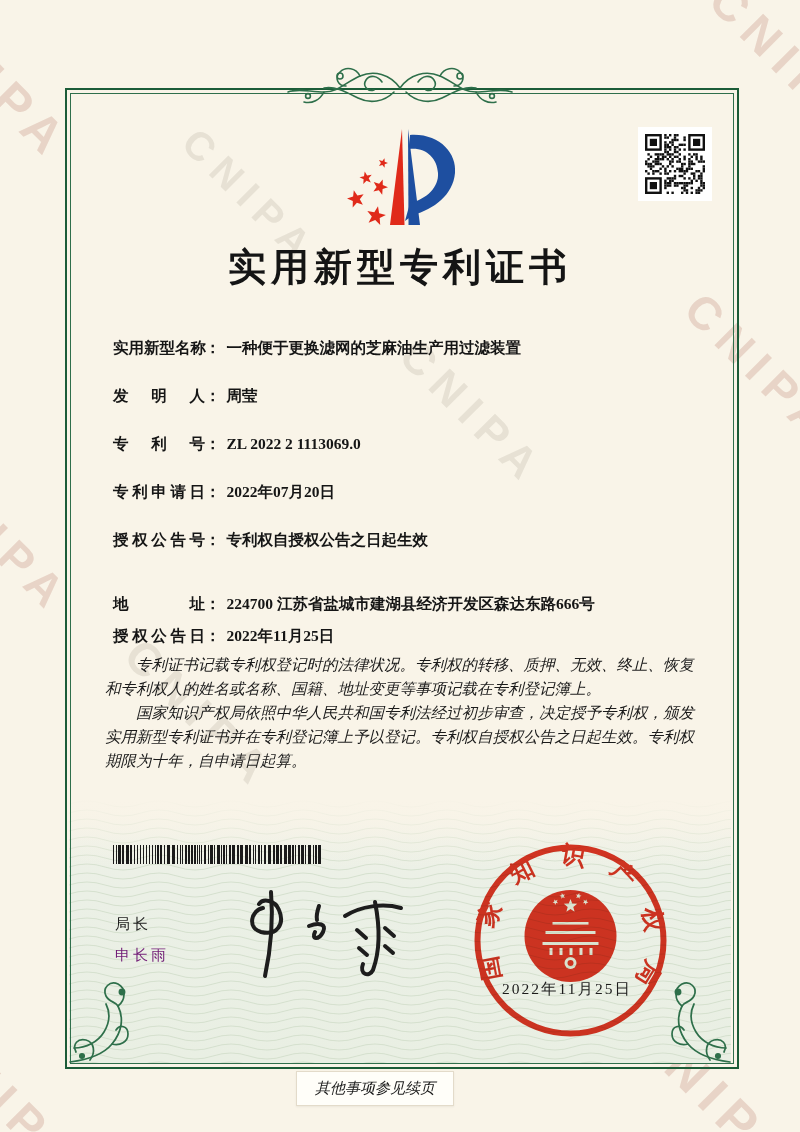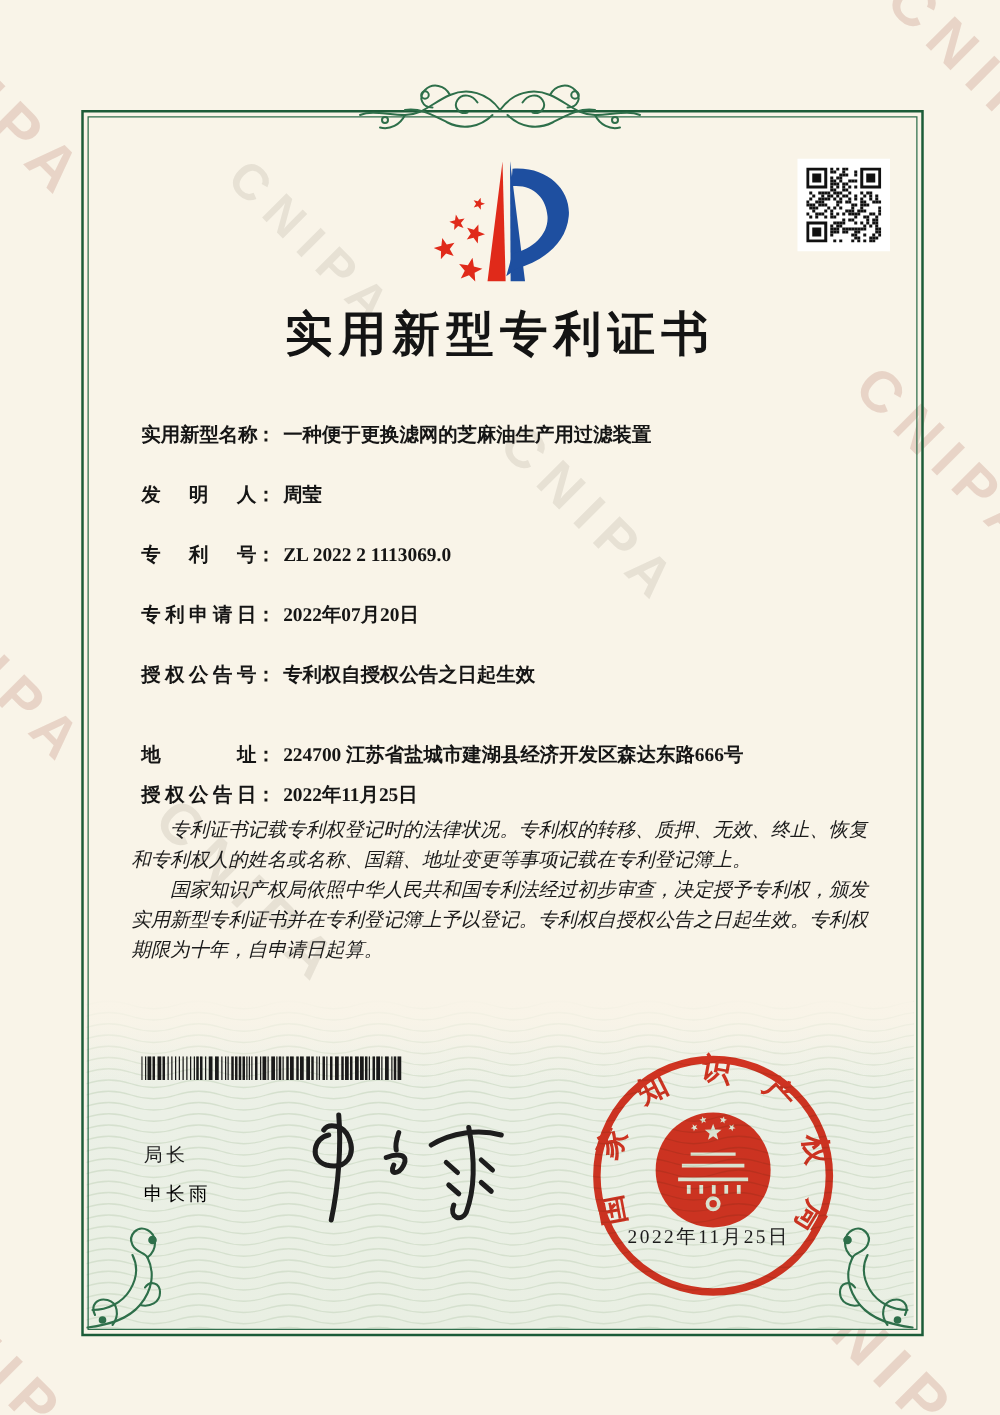--- a/index.html
+++ b/index.html
@@ -27,21 +27,21 @@
   .flabel{display:inline-block;width:92px;text-align:justify;text-align-last:justify;vertical-align:top;}
   .fvalue{margin-left:6px;}
   .frow2{position:absolute;left:297px;top:0;white-space:nowrap;}
   .bodytext{position:absolute;left:105px;top:653px;width:594px;font-size:15.5px;line-height:24px;
             color:#1b1b1b;font-style:italic;}
   .bodytext p{margin:0;text-indent:2em;}
   .barcode{position:absolute;left:113px;top:845px;width:210px;height:19px;display:flex;align-items:stretch;overflow:hidden;}
   .barcode span{background:#1a1a1a;display:block;height:100%;}
   .signer-title{position:absolute;left:115px;top:915px;font-size:15px;letter-spacing:3px;color:#1b1b1b;
                 font-family:"Liberation Sans","DejaVu Sans",sans-serif;}
-  .signer-name{position:absolute;left:115px;top:946px;font-size:15px;letter-spacing:3px;color:#000000;
+  .signer-name{position:absolute;left:115px;top:946px;font-size:15px;letter-spacing:3px;color:#701a75;
                 font-family:Liberation Serif, serif;}
   .signature{position:absolute;left:233px;top:886px;z-index:6;}
   .seal{position:absolute;left:468px;top:838px;z-index:5;mix-blend-mode:multiply;opacity:.95;}
   .seal-date{position:absolute;left:502px;top:979px;z-index:7;font-size:15.5px;letter-spacing:2px;color:#1c1c1c;}
   .page-no{position:absolute;left:0;top:1034px;width:800px;text-align:center;font-size:13.5px;color:#222;z-index:4;}
   .cont-box{position:absolute;left:296px;top:1071px;width:156px;height:33px;background:#fffef9;
             border:1px solid rgba(175,155,115,.35);box-shadow:0 1px 2px rgba(0,0,0,.06);
             text-align:center;line-height:33px;font-size:15px;font-style:italic;color:#1b1b1b;}
   .flourish{position:absolute;z-index:3;}
 </style>
@@ -503,14 +503,15 @@
       <rect x="-11" y="12" width="3" height="7" fill="#eef2e7"></rect>
       <rect x="-1" y="12" width="3" height="7" fill="#eef2e7"></rect>
       <rect x="9" y="12" width="3" height="7" fill="#eef2e7"></rect>
       <rect x="19" y="12" width="3" height="7" fill="#eef2e7"></rect>
       <circle cx="0" cy="27" r="6" fill="#eef2e7"></circle>
       <circle cx="0" cy="27" r="3" fill="#dd2b18"></circle>
     </g>
   </svg>
   <div class="seal-date">2022年11月25日</div>
 
+  <div class="cont-box">其他事项参见续页</div>
 
 </div>
 
 </body></html>

